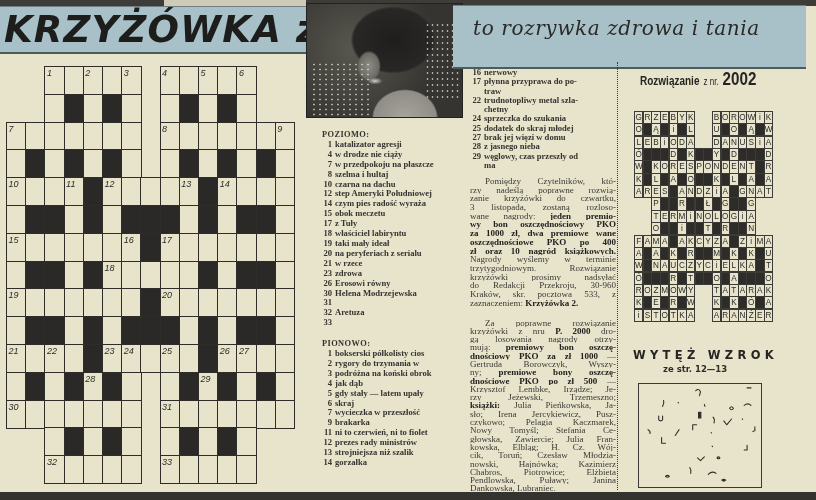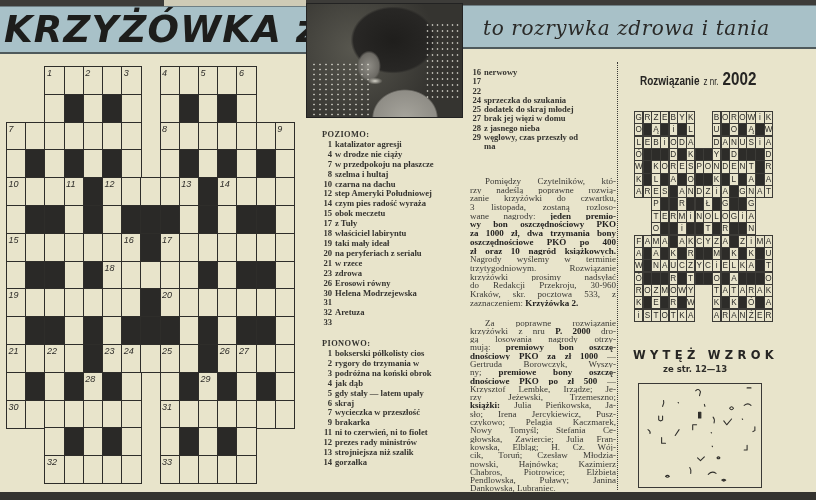--- a/index.html
+++ b/index.html
@@ -3,21 +3,21 @@
 <meta charset="utf-8">
 <style>
   :root{ --paper:#e8e4cb; --band:#a8c1c8; --ink:#2c2b28; --cell_black:#2a2927; }
   html,body{margin:0;padding:0;}
   #page{position:relative;width:816px;height:500px;overflow:hidden;background:var(--paper);color:var(--ink);font-family:"Liberation Serif",serif;}
   .top-strip{position:absolute;left:0;top:0;width:816px;height:6px;background:#3d3c39;}
   .top-strip .light{position:absolute;left:164px;top:0;width:142px;height:6px;background:#cfcbb6;}
   .bottom-strip{position:absolute;left:0;top:492px;width:816px;height:8px;background:#34332f;}
   .band{position:absolute;background:var(--band);border-top:1px solid #6f7f84;border-bottom:2px solid #4f5a5c;box-sizing:border-box;}
   .band-left{left:0;top:6px;width:306px;height:48px;}
-  .band-right{left:463px;top:5px;width:353px;height:44px;}
+  .band-right{left:453px;top:5px;width:353px;height:64px;}
   .title{position:absolute;left:4px;top:0;font-family:"DejaVu Sans",sans-serif;font-weight:bold;font-style:italic;font-size:37px;line-height:46px;letter-spacing:1.2px;color:#1d1d1b;white-space:nowrap;}
   .tagline{position:absolute;left:20px;top:6px;font-family:"DejaVu Serif",serif;font-style:italic;font-size:20px;line-height:32px;letter-spacing:0.6px;color:#2a2a28;white-space:nowrap;}
 
   .photo{position:absolute;left:306px;top:3px;width:157px;height:115px;border:1px solid #222;box-sizing:border-box;overflow:hidden;
     background:
       radial-gradient(ellipse 46px 40px at 98px 114px,#a6a49c 0%,#8f8d86 68%,rgba(0,0,0,0) 72%),
       radial-gradient(ellipse 9px 4px at 68px 77px,#d4d2c8 0%,rgba(0,0,0,0) 85%),
       radial-gradient(ellipse 17px 22px at 62px 62px,#8e8c85 0%,#6d6b65 58%,rgba(0,0,0,0) 70%),
       radial-gradient(ellipse 58px 46px at 86px 36px,#1f1e1c 0%,#282725 68%,rgba(0,0,0,0) 73%),
       radial-gradient(circle at 30% 40%,#58574f 0%,#353430 65%),
@@ -489,23 +489,27 @@
   </div>
 
   <div class="clues col2">
     <div class="clue-list">
         <div class="clue">
           <span class="num">16</span>
           <span class="txt">nerwowy</span>
         </div>
         <div class="clue">
           <span class="num">17</span>
+          <span class="txt">płynna przyprawa do po-
+traw</span>
         </div>
         <div class="clue">
           <span class="num">22</span>
+          <span class="txt">trudnotopliwy metal szla-
+chetny</span>
         </div>
         <div class="clue">
           <span class="num">24</span>
           <span class="txt">sprzeczka do szukania</span>
         </div>
         <div class="clue">
           <span class="num">25</span>
           <span class="txt">dodatek do skraj młodej</span>
         </div>
         <div class="clue">
@@ -524,21 +528,21 @@
       </div>
   </div>
 
   <div class="para p1">
       <div class="ln first"><span>Pomiędzy Czytelników, któ-</span></div>
       <div class="ln"><span>rzy nadeślą poprawne rozwią-</span></div>
       <div class="ln"><span>zanie krzyżówki do czwartku,</span></div>
       <div class="ln"><span>3 listopada, zostaną rozloso-</span></div>
       <div class="ln"><span>wane nagrody: </span><b>jeden premio-</b></div>
       <div class="ln"><b>wy bon oszczędnościowy PKO</b></div>
-      <div class="ln"><b>za 1000 zł, dwa trzymania bony</b></div>
+      <div class="ln"><b>za 1000 zł, dwa premiowe wane</b></div>
       <div class="ln"><b>oszczędnościowe PKO po 400</b></div>
       <div class="ln"><b>zł oraz 10 nagród książkowych.</b></div>
       <div class="ln"><span>Nagrody wyślemy w terminie</span></div>
       <div class="ln"><span>trzytygodniowym. Rozwiązanie</span></div>
       <div class="ln"><span>krzyżówki prosimy nadsyłać</span></div>
       <div class="ln"><span>do Redakcji Przekroju, 30-960</span></div>
       <div class="ln"><span>Kraków, skr. pocztowa 533, z</span></div>
       <div class="ln last"><span>zaznaczeniem: </span><b>Krzyżówka 2.</b></div>
     </div>
   <div class="para p2">

